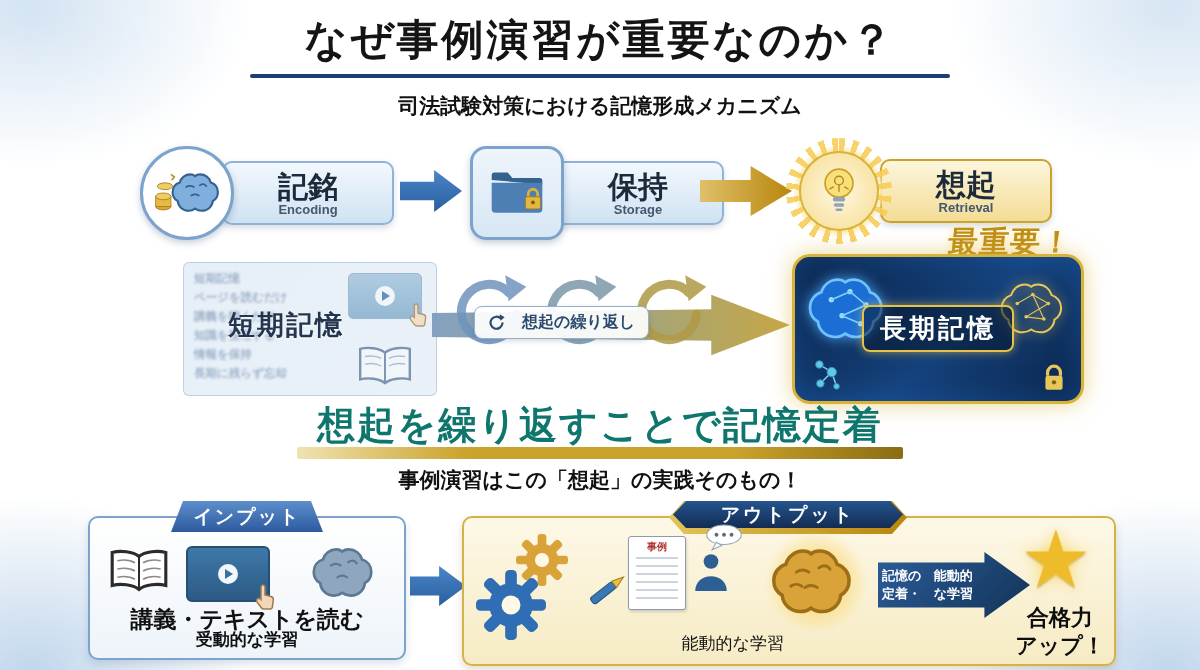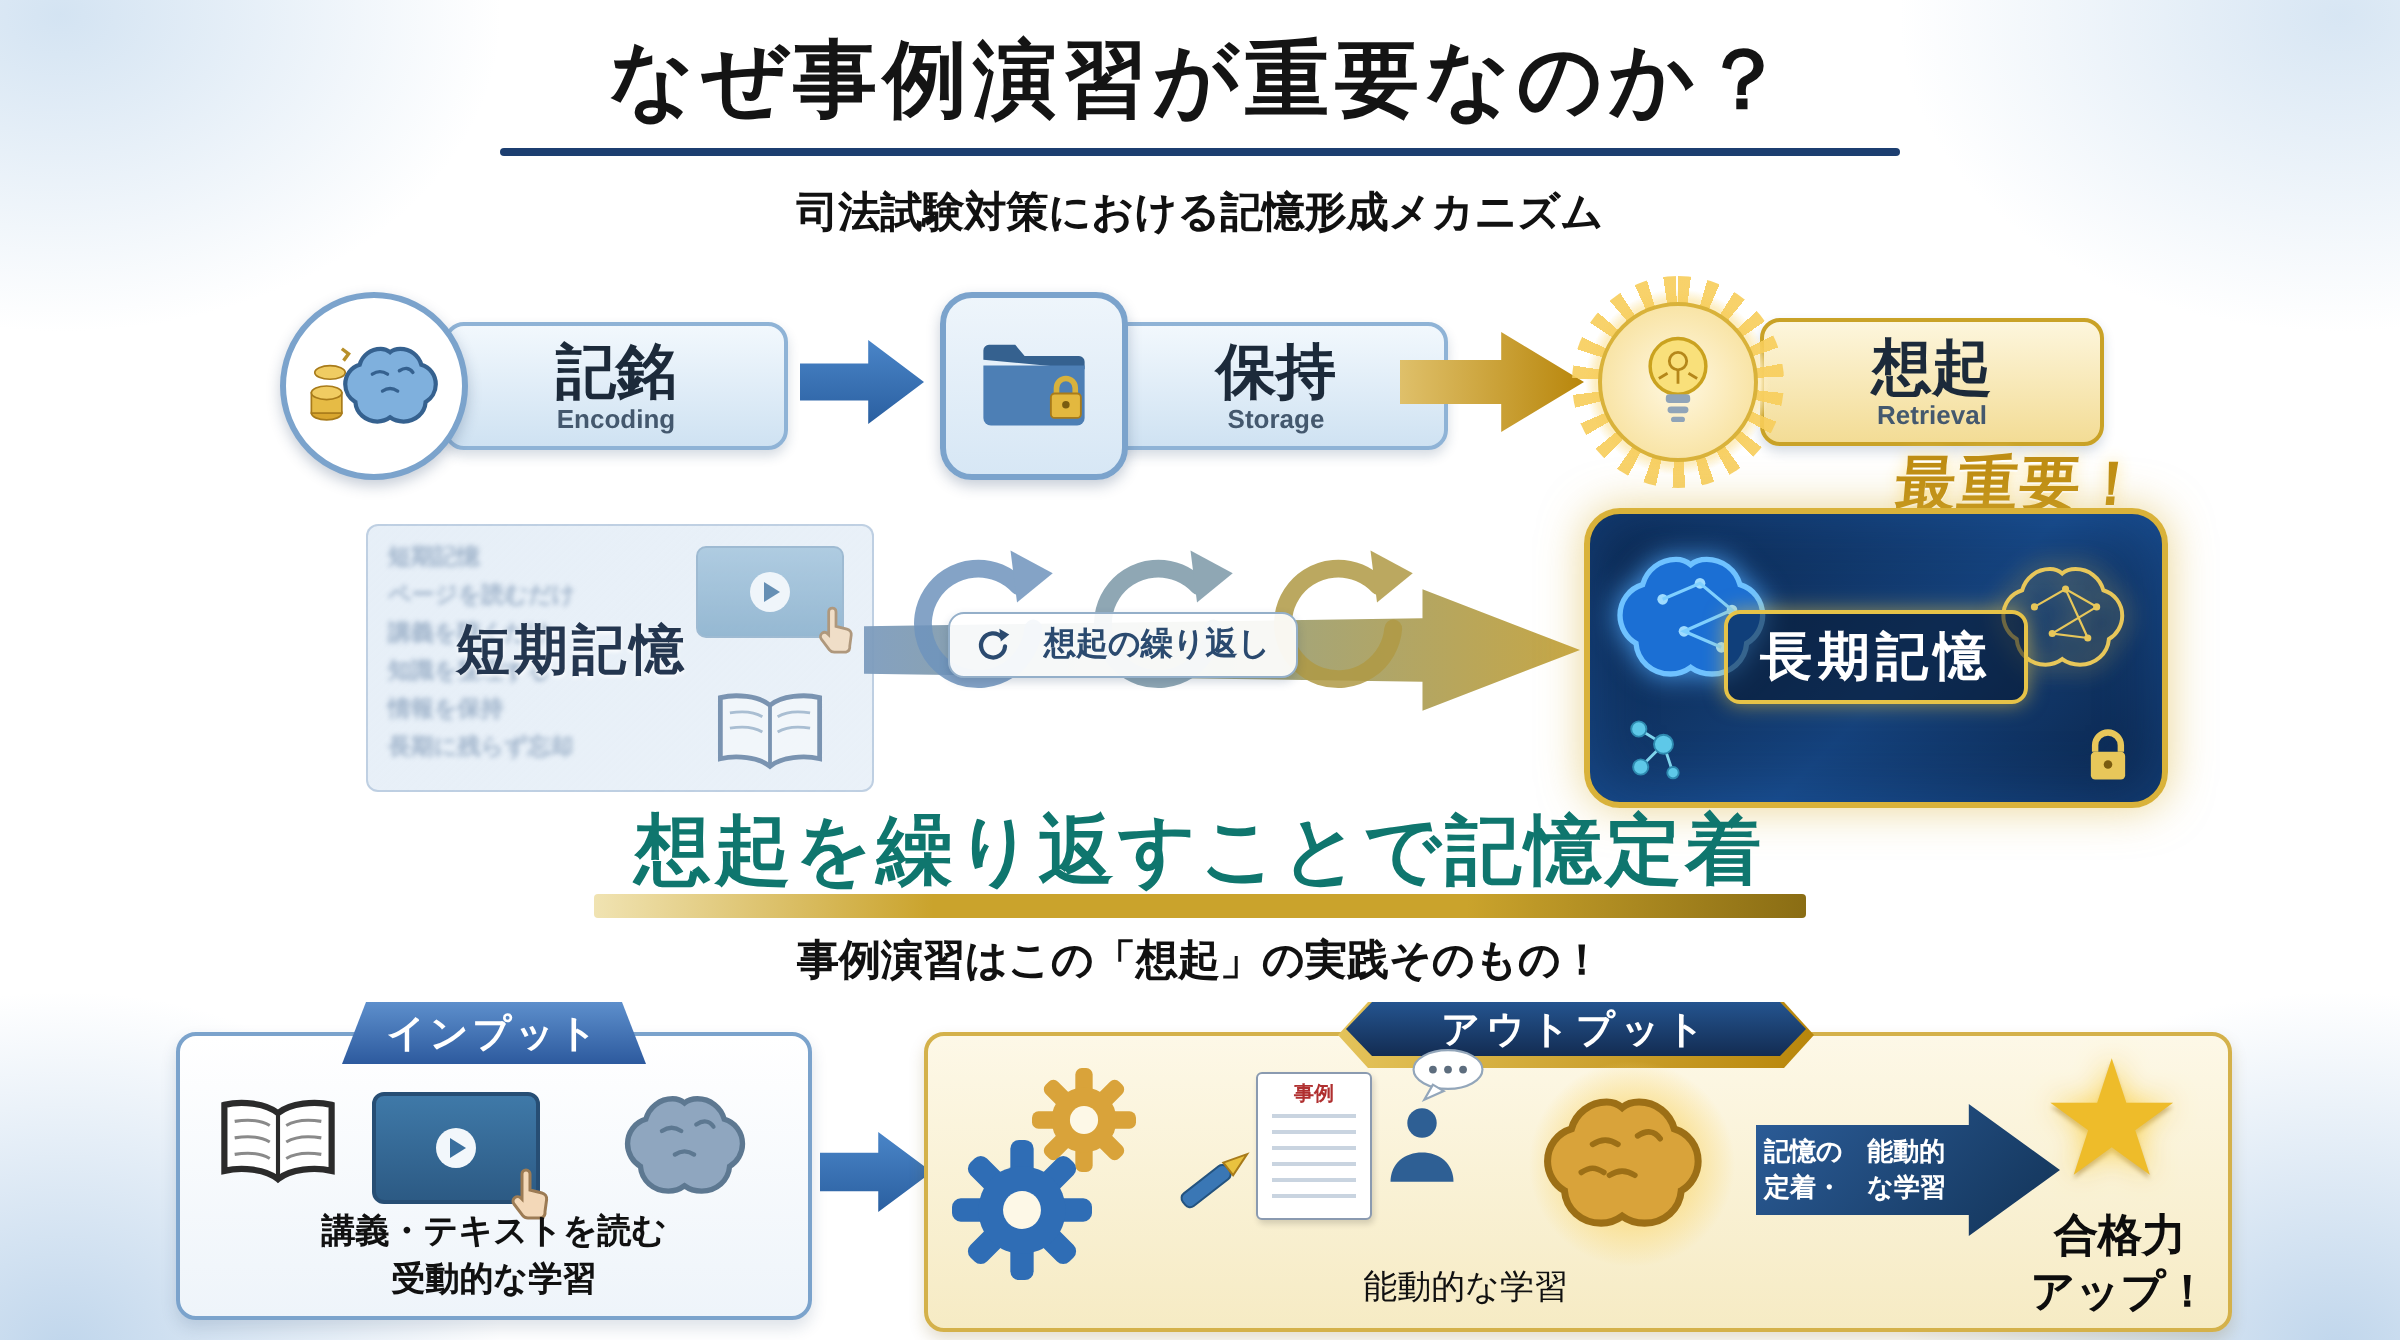--- a/index.html
+++ b/index.html
@@ -57,21 +57,21 @@
 
   
   .mid-heading{left:0;top:400px;width:100%;text-align:center;font-size:38px;font-weight:900;color:#0f766e;letter-spacing:2px;}
   .mid-bar{left:297px;top:447px;width:606px;height:12px;border-radius:2px;background:linear-gradient(90deg,#f0e3b2,#caa32c 28%,#caa32c 72%,#8a6d14);}
   .mid-sub{left:0;top:466px;width:100%;text-align:center;font-size:21px;font-weight:800;color:#111;}
 
   
   .input-box{width:314px;height:140px;border-radius:10px;background:linear-gradient(180deg,#ffffff,#eef4fa);border:2px solid #7ba3cc;box-shadow:0 4px 8px rgba(30,60,100,.15);}
   .input-header{position:absolute;left:50%;top:-17px;transform:translateX(-50%);width:152px;height:31px;display:flex;align-items:center;justify-content:center;font-size:19px;font-weight:800;color:#fff;letter-spacing:2px;background:linear-gradient(180deg,#5d8fcc,#2d5a9e);clip-path:polygon(12px 0,calc(100% - 12px) 0,100% 100%,0 100%);}
   .input-icons{position:absolute;left:14px;top:22px;width:286px;height:62px;}
-  .box-text1{position:absolute;left:0;top:86px;width:100%;text-align:center;font-size:17px;font-weight:800;color:#111;}
+  .box-text1{position:absolute;left:0;top:86px;width:100%;text-align:center;font-size:23px;font-weight:800;color:#111;}
   .box-text2{position:absolute;left:0;top:110px;width:100%;text-align:center;font-size:17px;font-weight:800;color:#111;}
   .video-thumb{position:absolute;width:80px;height:52px;border-radius:6px;background:linear-gradient(#3f79a8,#2c5a84);border:2px solid #274e74;display:flex;align-items:center;justify-content:center;}
   .arrow-blue2{width:56px;height:40px;background:linear-gradient(180deg,#4a85c8,#2a5fa0);clip-path:polygon(0 26%,52% 26%,52% 0,100% 50%,52% 100%,52% 74%,0 74%);}
 
   .output-box{width:650px;height:146px;border-radius:10px;background:linear-gradient(180deg,#fdf8e7,#f6ebc4);border:2px solid #d4b14a;box-shadow:0 4px 8px rgba(120,90,20,.2);}
   .banner-gold{position:absolute;left:205px;top:-17px;width:238px;height:33px;background:linear-gradient(90deg,#e4c35a,#b8860b);clip-path:polygon(0 50%,15px 0,calc(100% - 15px) 0,100% 50%,calc(100% - 15px) 100%,15px 100%);display:flex;align-items:flex-start;justify-content:center;}
   .banner-navy{width:calc(100% - 8px);height:calc(100% - 6px);background:linear-gradient(180deg,#24548f,#132c52);clip-path:polygon(0 50%,13px 0,calc(100% - 13px) 0,100% 50%,calc(100% - 13px) 100%,13px 100%);display:flex;align-items:center;justify-content:center;font-size:19px;font-weight:800;color:#fff;letter-spacing:3px;}
   .gears-cluster{position:absolute;left:12px;top:16px;width:104px;height:112px;}
   .doc-cluster{position:absolute;left:122px;top:18px;width:140px;height:78px;}
   .doc-sheet{position:absolute;left:42px;top:0;width:56px;height:72px;background:#fff;border:1.5px solid #8a9ab0;border-radius:3px;box-shadow:1px 2px 3px rgba(0,0,0,.15);}

